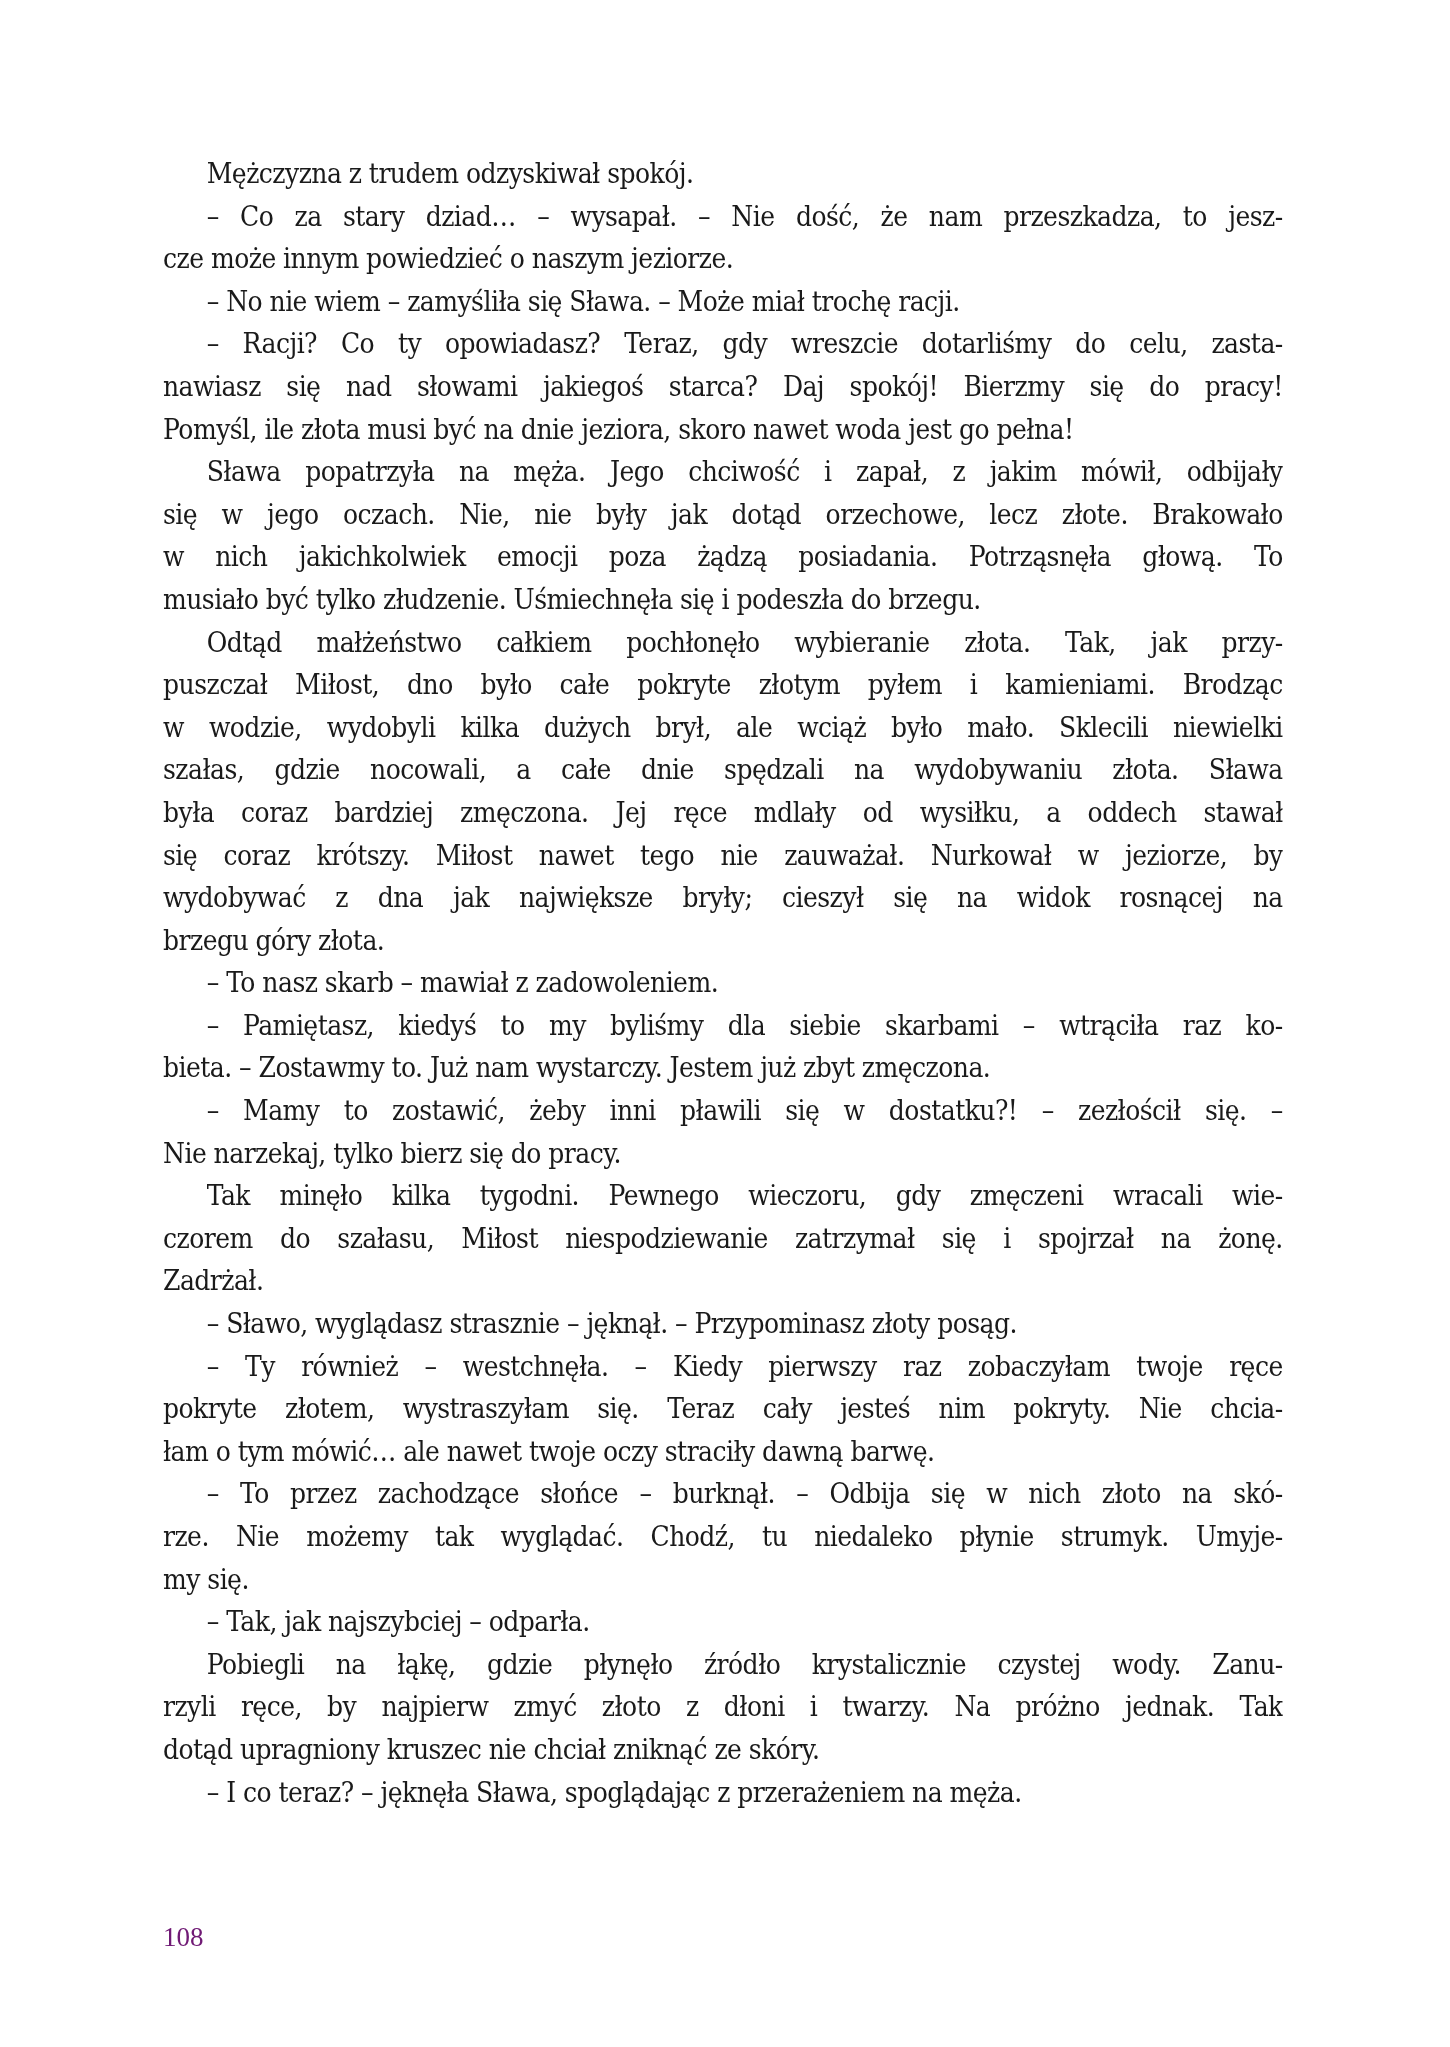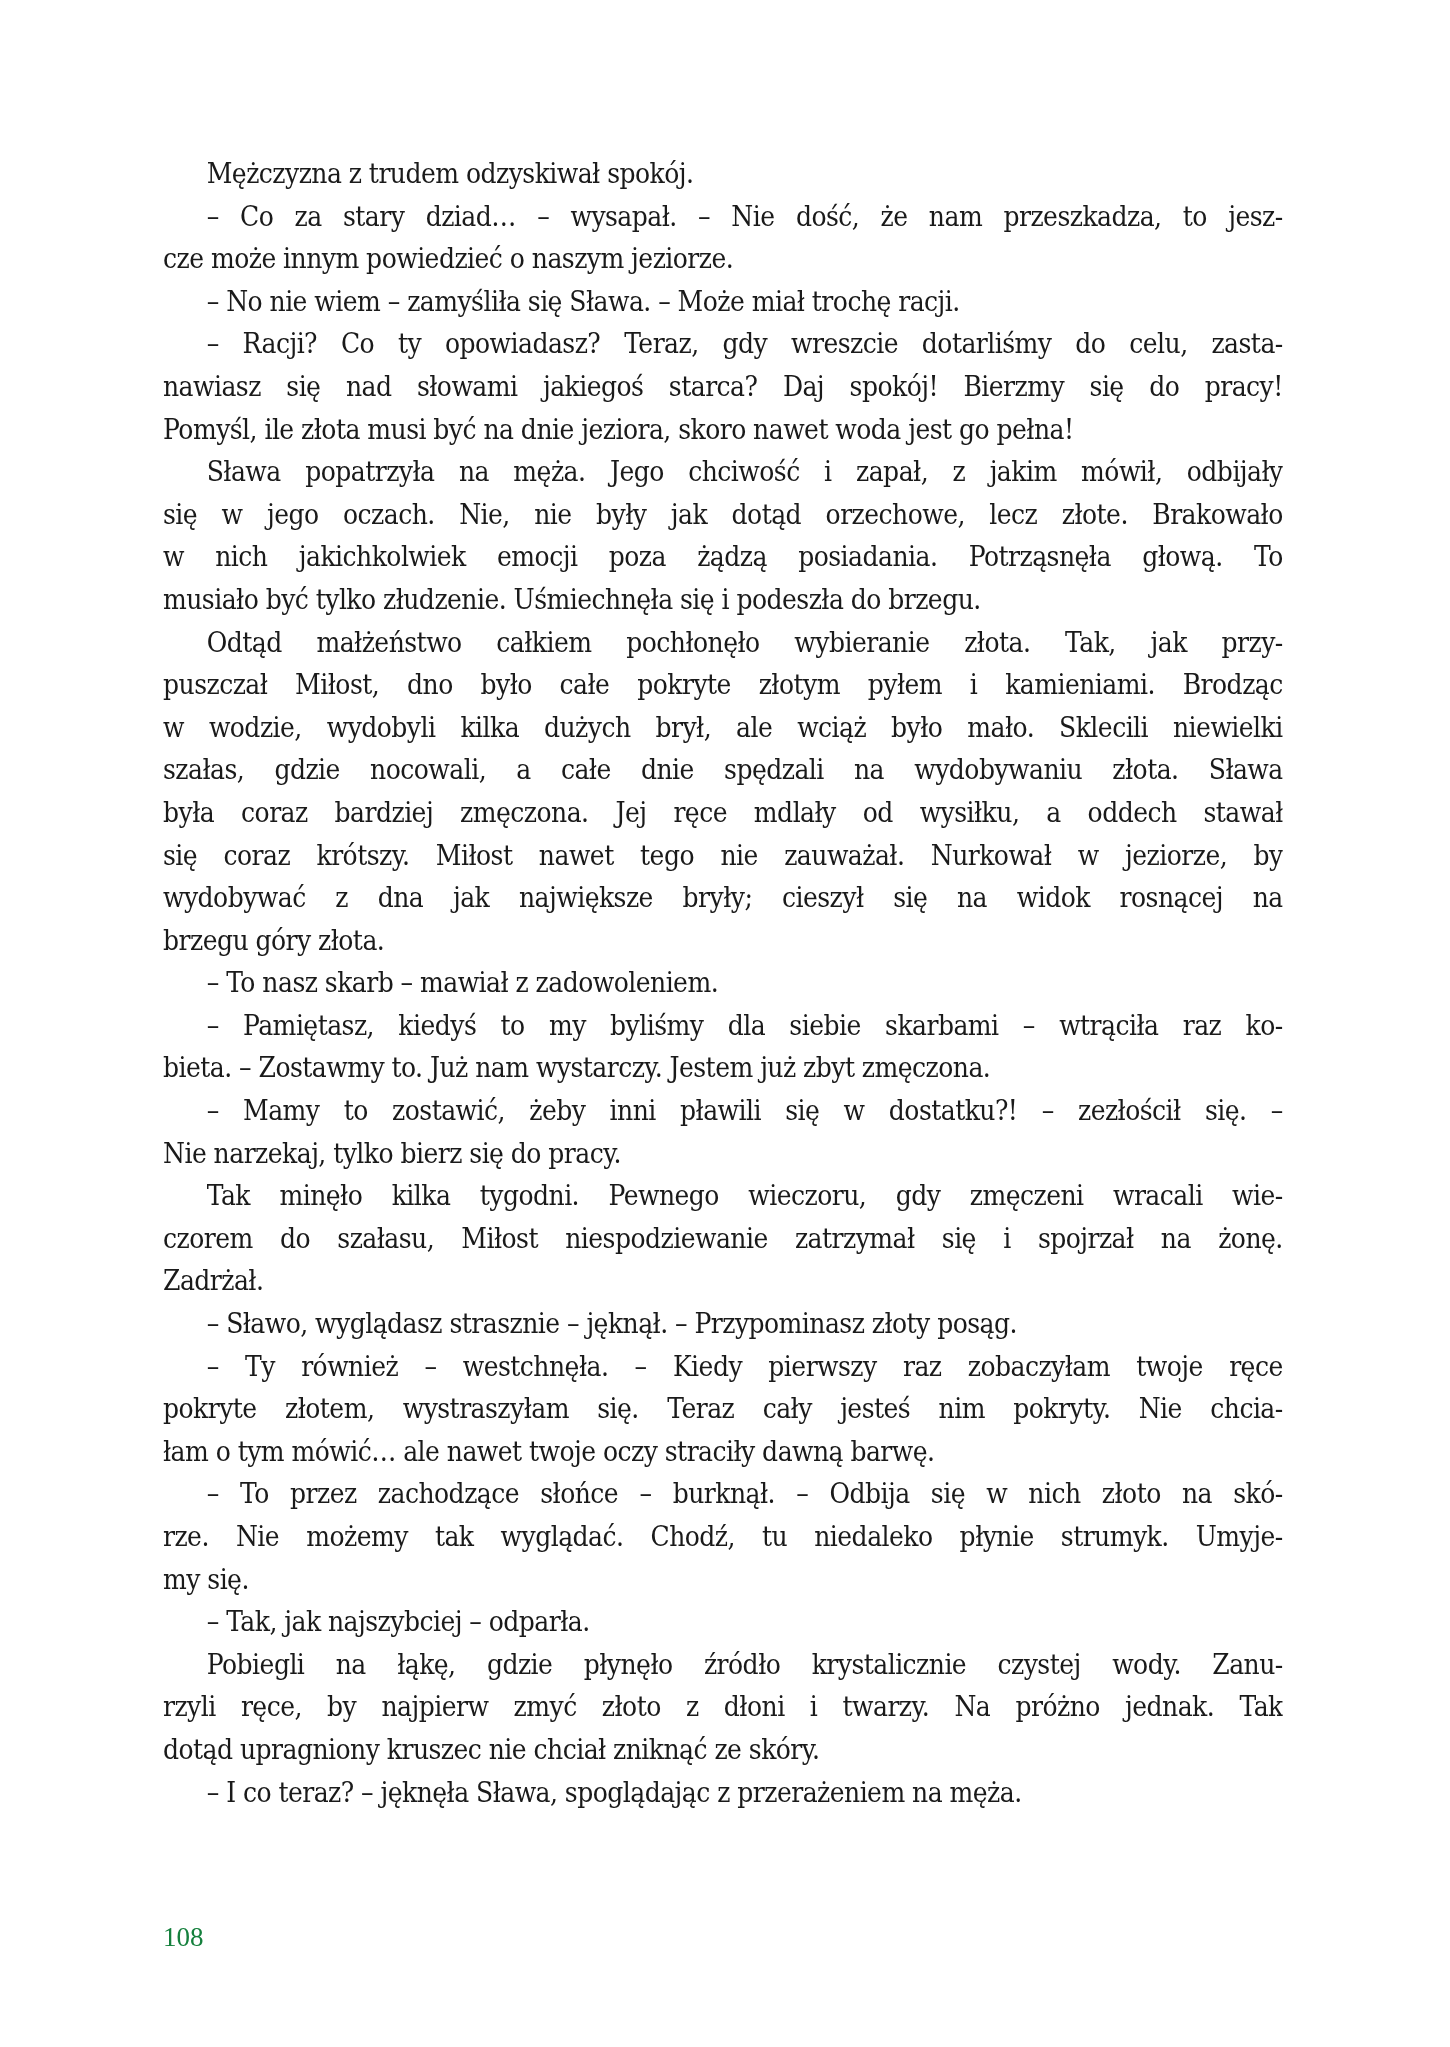--- a/index.html
+++ b/index.html
@@ -13,21 +13,21 @@
     }
     .line {
       height: 42.6px; line-height: 42.6px; white-space: nowrap;
       width: 1204px; display: block; text-align: justify; text-align-last: justify;
       overflow: hidden;
     }
     .line.indent { padding-left: 47px; width: 1157px; }
     .line.last { text-align-last: left; }
     .page-number {
       position: absolute; left: 163px; top: 1922px;
-      font-family: "Liberation Serif", "DejaVu Serif", serif; font-size: 27px; color: #15803d;
+      font-family: "Liberation Serif", "DejaVu Serif", serif; font-size: 27px; color: #701a75;
     }
   </style>
 </head>
 <body>
 
 <div class="page">
   <div class="text-block" id="text-block">
       <span class="line indent last">Mężczyzna z trudem odzyskiwał spokój.</span>
       <span class="line indent">– Co za stary dziad… – wysapał. – Nie dość, że nam przeszkadza, to jesz-</span>
       <span class="line last">cze może innym powiedzieć o naszym jeziorze.</span>

